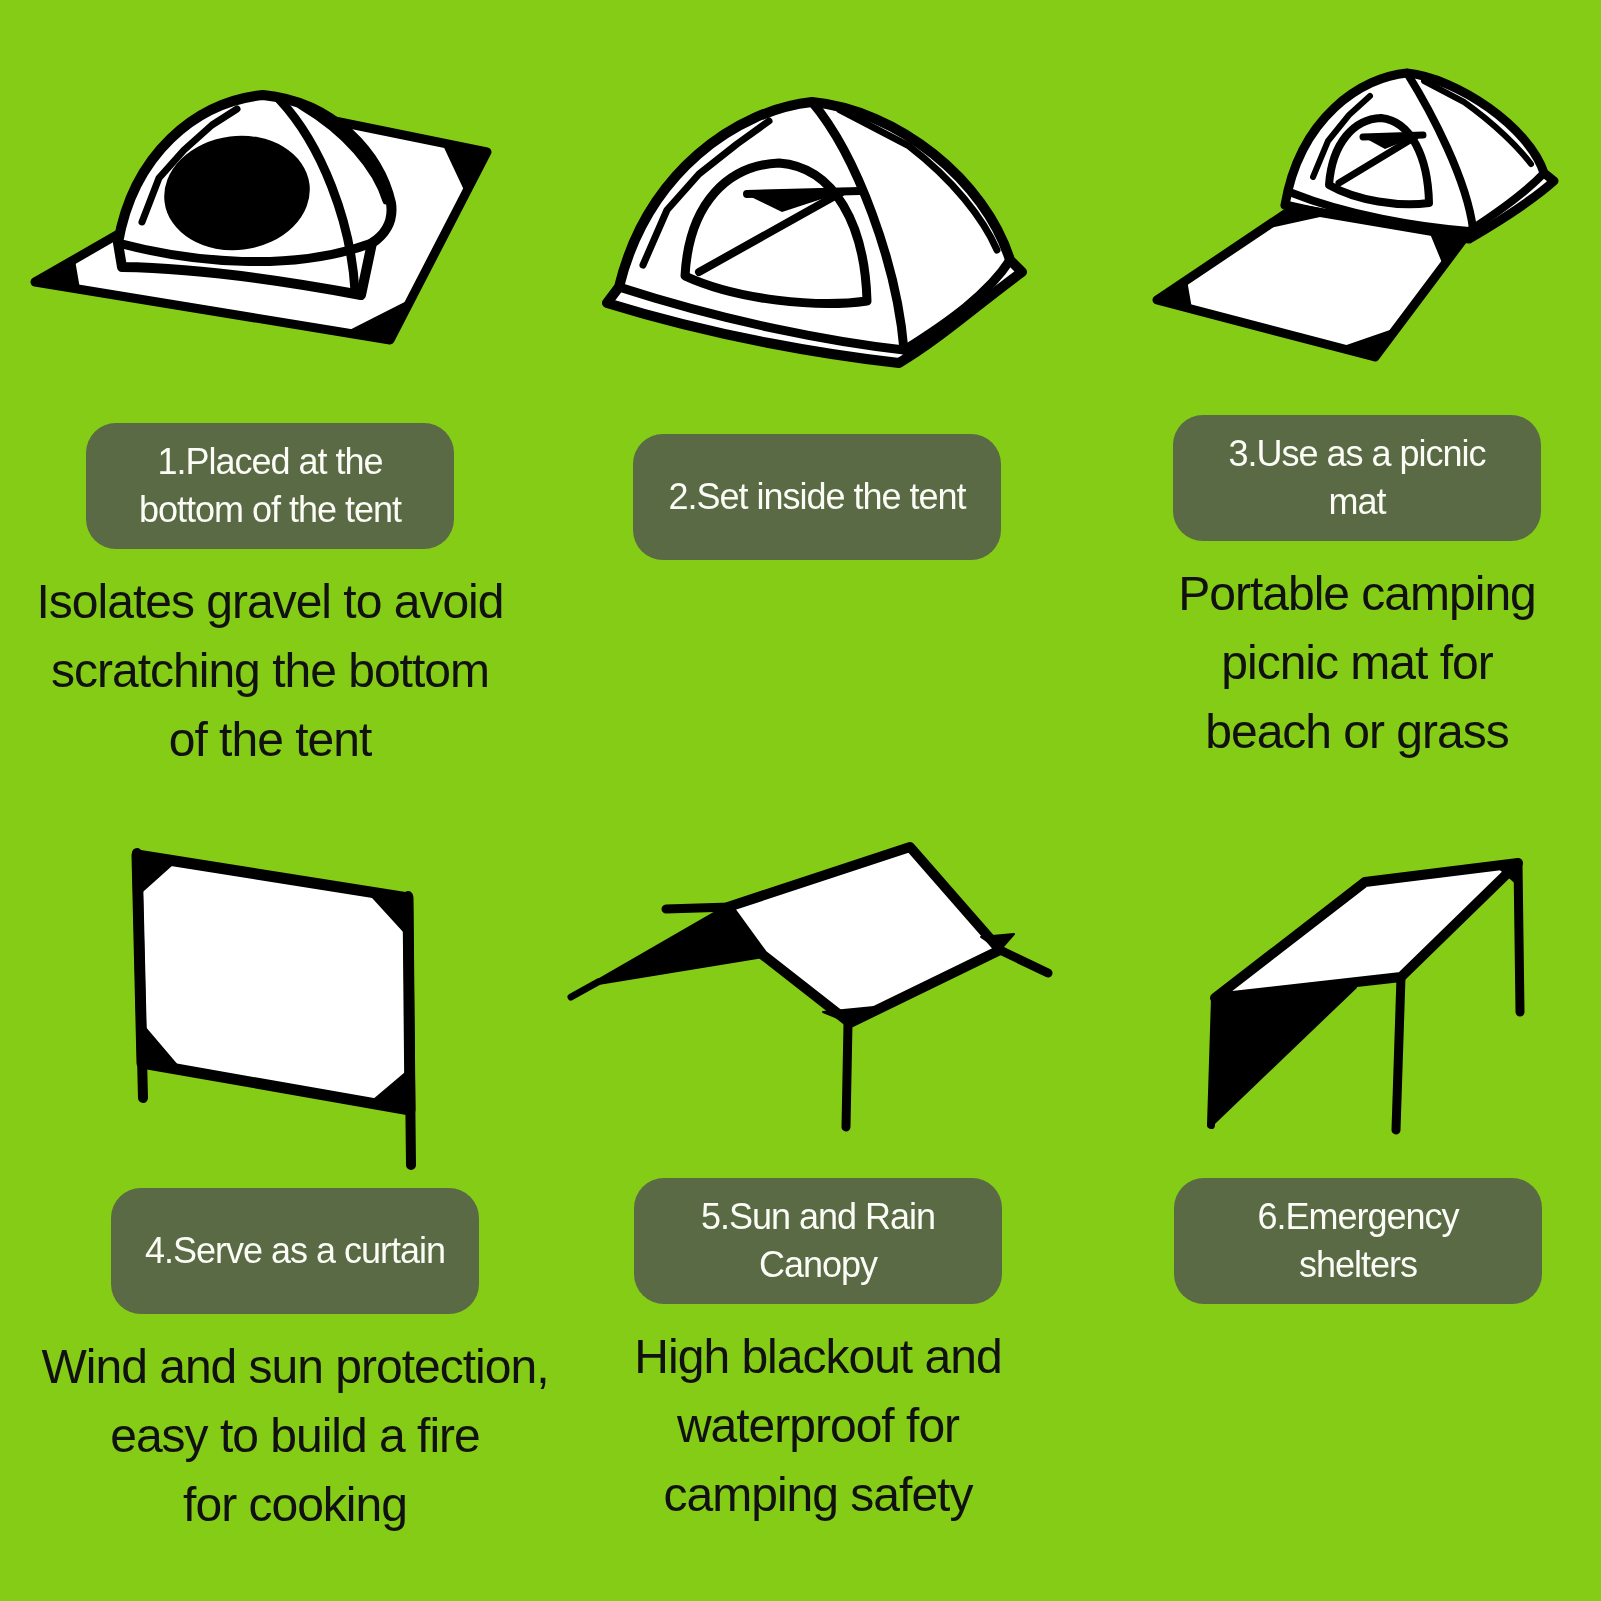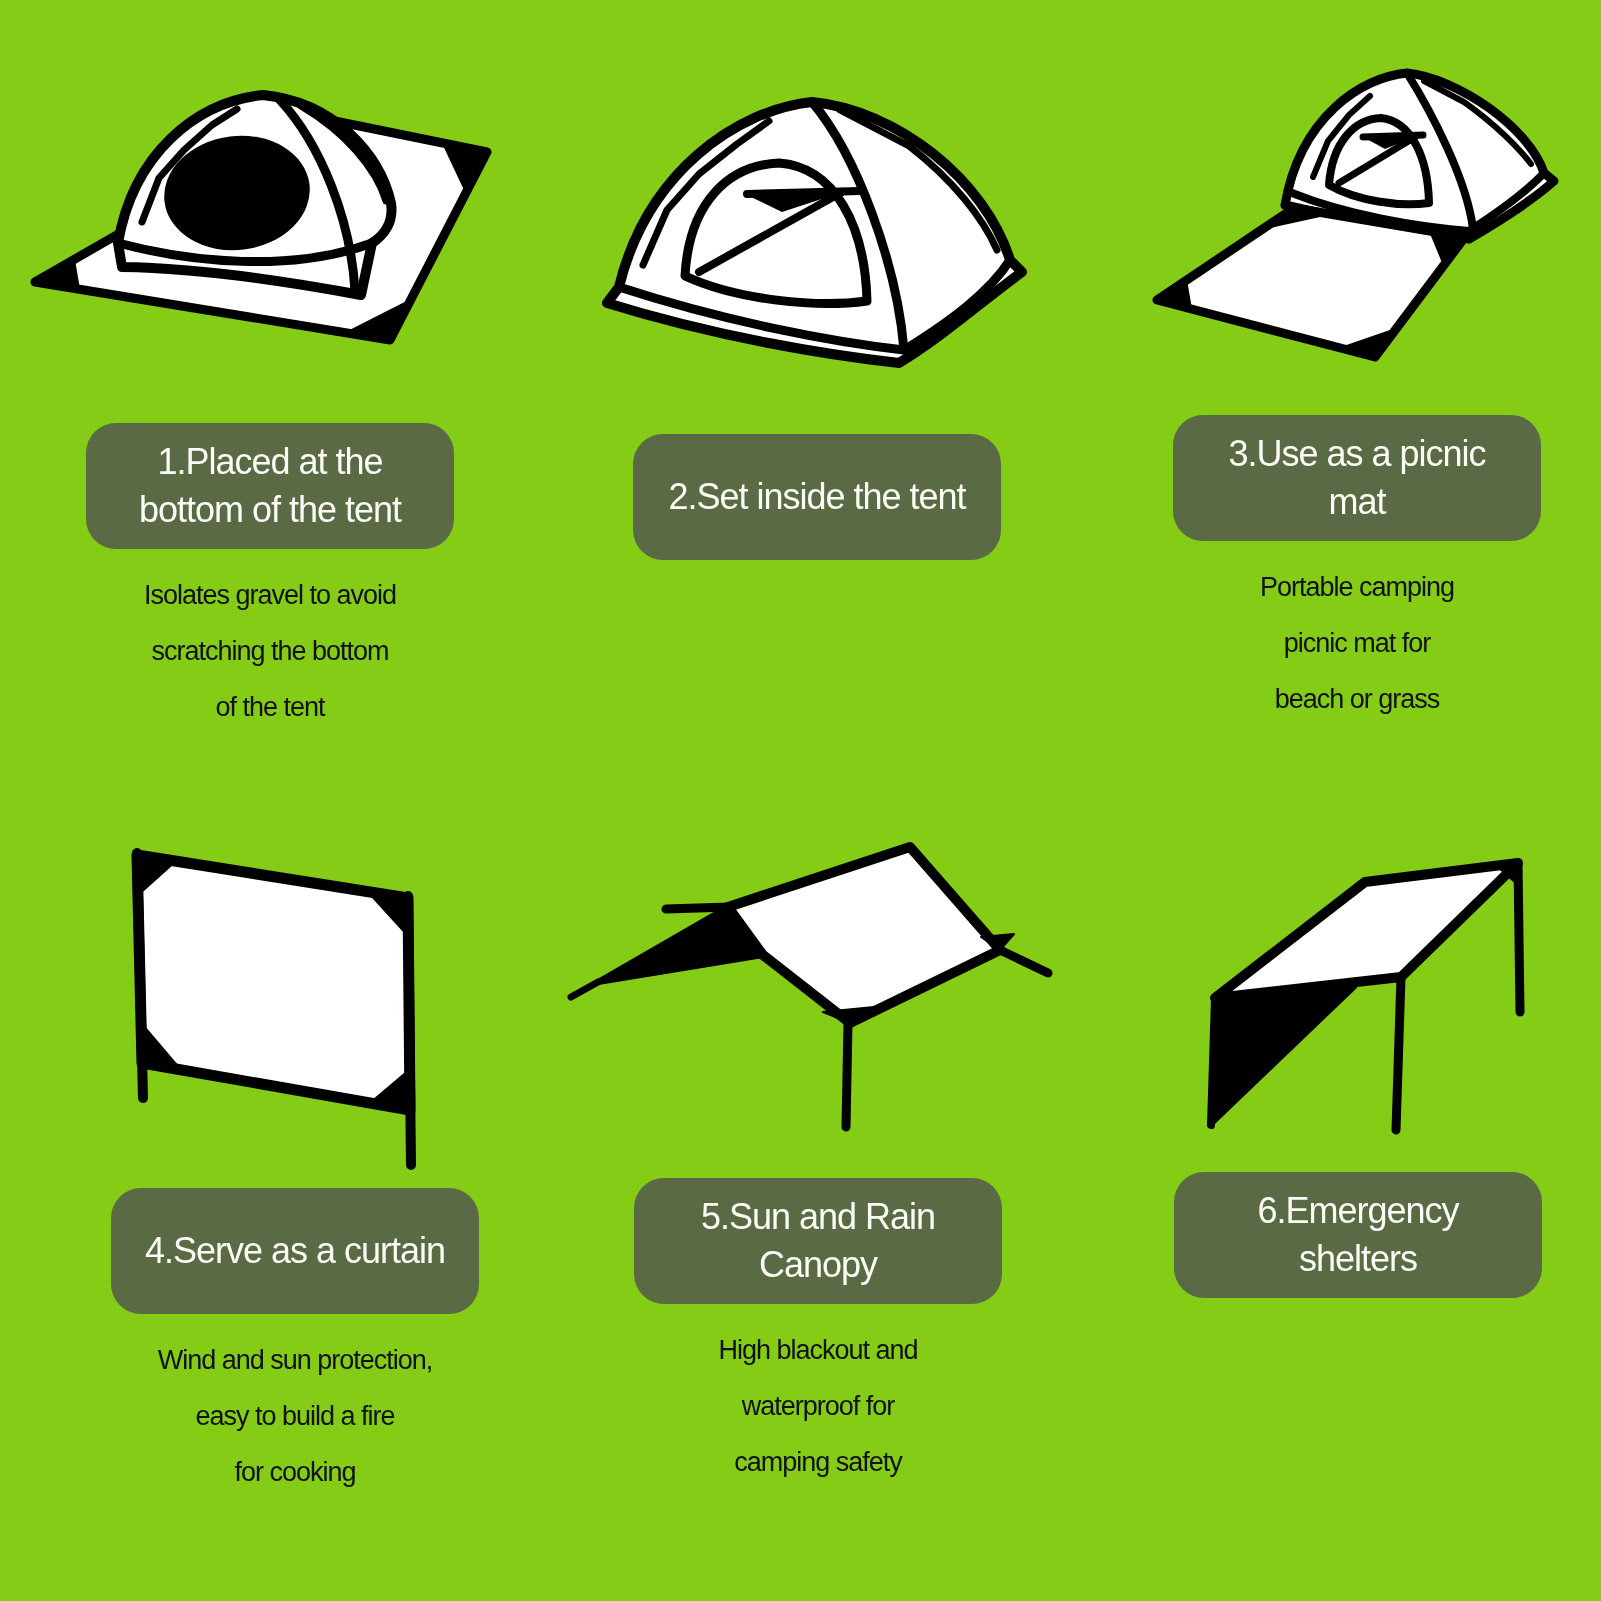--- a/index.html
+++ b/index.html
@@ -21,24 +21,24 @@
     color:#fbfcf5;
     font-size:36px;line-height:48px;letter-spacing:-1px;
     display:flex;align-items:center;justify-content:center;
     text-align:center;white-space:pre-line;
     padding:6px 10px;
   }
   .badge.mt-43{margin-top:43px}
   .badge.mt-20{margin-top:20px}
   .badge.mt-8{margin-top:8px}
   .badge.mt-38{margin-top:28px}
-  .badge.mt-28{margin-top:12px}
+  .badge.mt-28{margin-top:18px}
   .desc{
     margin-top:18px;
-    font-size:27px;line-height:56px;letter-spacing:-1px;
+    font-size:48px;line-height:69px;letter-spacing:-1px;
     color:#111111;text-align:center;white-space:pre-line;
   }
   svg *{vector-effect:non-scaling-stroke;}
 </style>
 </head>
 <body>
 
 <div id="stage">
 
   <div class="panel" id="panel-1">

